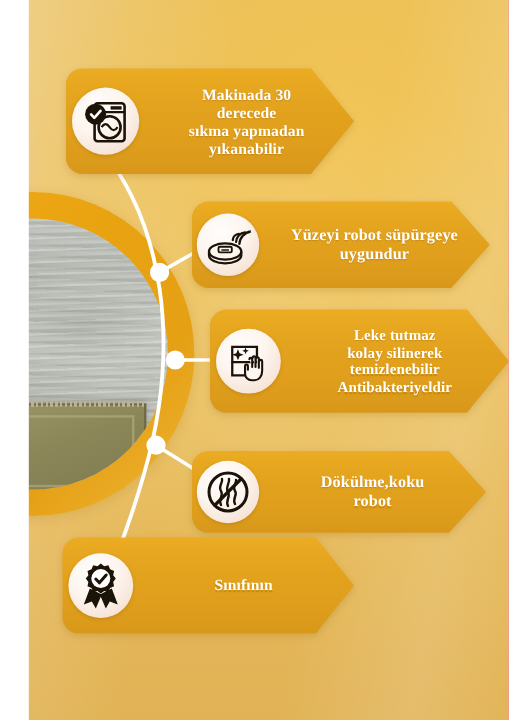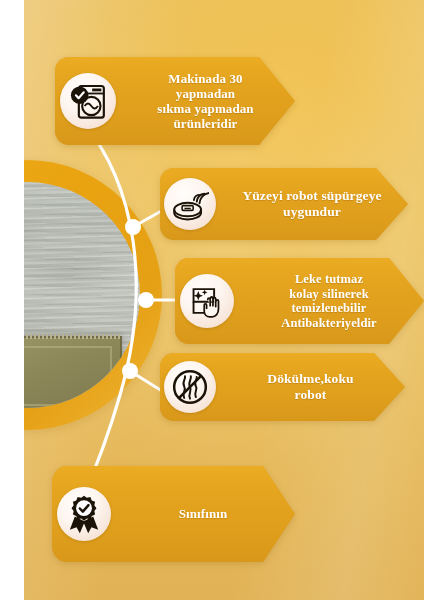--- a/index.html
+++ b/index.html
@@ -231,23 +231,23 @@
         <line x1="13" y1="15" x2="43" y2="15" stroke="#1b1208" stroke-width="2.2"></line>
         <rect x="29" y="9" width="11" height="3.4" fill="#1b1208"></rect>
         <circle cx="28" cy="30" r="11" fill="none" stroke="#1b1208" stroke-width="2.6"></circle>
         <path d="M20 30 q4 -6 8 0 q4 6 8 0" fill="none" stroke="#1b1208" stroke-width="2.2"></path>
         <circle cx="14" cy="17" r="10.5" fill="#1b1208"></circle>
         <path d="M9.5 17.2 l3.2 3.4 l6.2 -7" fill="none" stroke="#ffffff" stroke-width="2.6" stroke-linecap="round" stroke-linejoin="round"></path>
       </svg>
     </div>
     <div class="badge-text" style="position:relative;font-size:13px;">
       <div>Makinada 30</div>
-      <div>yapmadan</div>
+      <div>derecede</div>
       <div>sıkma yapmadan</div>
-      <div>ürünleridir</div>
+      <div>yıkanabilir</div>
     </div>
   </div>
 
   <div class="badge" style="left:160px; top:168px; width:248px; height:72px;">
     <svg viewBox="0 0 248 72" preserveAspectRatio="none" style="position:absolute;inset:0;width:100%;height:100%;">
       <path d="M14 0 H216 L248 36 L216 72 H14 A14 14 0 0 1 0 58 V14 A14 14 0 0 1 14 0 Z" fill="#e0a01d"></path>
       <path d="M14 0 H216 L248 36 L216 72 H14 A14 14 0 0 1 0 58 V14 A14 14 0 0 1 14 0 Z" fill="url(#g2)"></path>
       <defs>
         <linearGradient id="g2" x1="0" y1="0" x2="0" y2="1">
           <stop offset="0" stop-color="#ecad23" stop-opacity="0.95"></stop>
@@ -298,21 +298,21 @@
       </svg>
     </div>
     <div class="badge-text" style="position:relative;font-size:12.5px;">
       <div>Leke tutmaz</div>
       <div>kolay silinerek</div>
       <div>temizlenebilir</div>
       <div>Antibakteriyeldir</div>
     </div>
   </div>
 
-  <div class="badge" style="left:160px; top:353px; width:245px; height:68px;">
+  <div class="badge" style="left:160px; top:376px; width:245px; height:68px;">
     <svg viewBox="0 0 245 68" preserveAspectRatio="none" style="position:absolute;inset:0;width:100%;height:100%;">
       <path d="M14 0 H214 L245 34 L214 68 H14 A14 14 0 0 1 0 54 V14 A14 14 0 0 1 14 0 Z" fill="#e0a01d"></path>
       <path d="M14 0 H214 L245 34 L214 68 H14 A14 14 0 0 1 0 54 V14 A14 14 0 0 1 14 0 Z" fill="url(#g4)"></path>
       <defs>
         <linearGradient id="g4" x1="0" y1="0" x2="0" y2="1">
           <stop offset="0" stop-color="#ecad23" stop-opacity="0.95"></stop>
           <stop offset="0.55" stop-color="#e2a11c" stop-opacity="0.35"></stop>
           <stop offset="1" stop-color="#d19017" stop-opacity="0.55"></stop>
         </linearGradient>
       </defs>
@@ -325,21 +325,21 @@
         <path d="M31 36 c-3 -6 3 -9 0 -13 c-3 -5 2 -8 1 -11" fill="none" stroke="#1b1208" stroke-width="2.4" stroke-linecap="round"></path>
         <line x1="11" y1="37" x2="37" y2="11" stroke="#1b1208" stroke-width="3.2" stroke-linecap="round"></line>
       </svg>
     </div>
     <div class="badge-text" style="position:relative;font-size:13.5px;">
       <div>Dökülme,koku</div>
       <div>robot</div>
     </div>
   </div>
 
-  <div class="badge" style="left:52px; top:466px; width:243px; height:96px;">
+  <div class="badge" style="left:52px; top:448px; width:243px; height:80px;">
     <svg viewBox="0 0 243 80" preserveAspectRatio="none" style="position:absolute;inset:0;width:100%;height:100%;">
       <path d="M14 0 H211 L243 40 L211 80 H14 A14 14 0 0 1 0 66 V14 A14 14 0 0 1 14 0 Z" fill="#e0a01d"></path>
       <path d="M14 0 H211 L243 40 L211 80 H14 A14 14 0 0 1 0 66 V14 A14 14 0 0 1 14 0 Z" fill="url(#g5)"></path>
       <defs>
         <linearGradient id="g5" x1="0" y1="0" x2="0" y2="1">
           <stop offset="0" stop-color="#ecad23" stop-opacity="0.95"></stop>
           <stop offset="0.55" stop-color="#e2a11c" stop-opacity="0.35"></stop>
           <stop offset="1" stop-color="#d19017" stop-opacity="0.55"></stop>
         </linearGradient>
       </defs>

